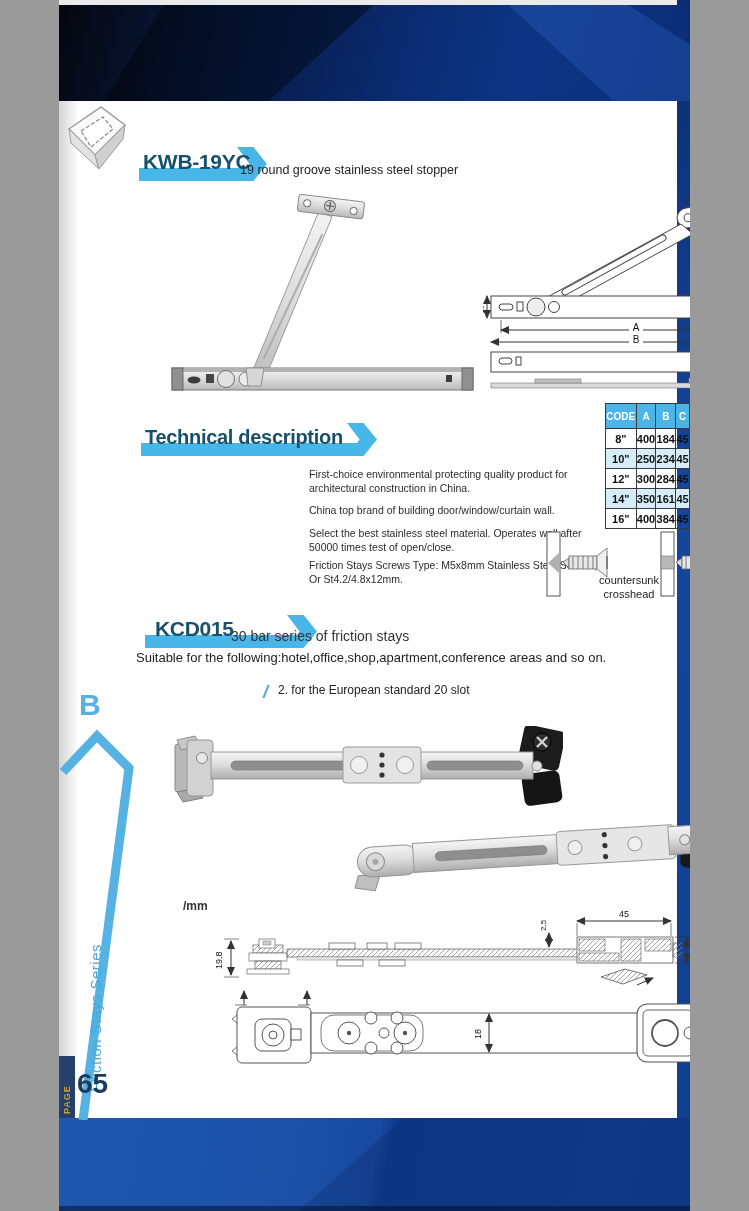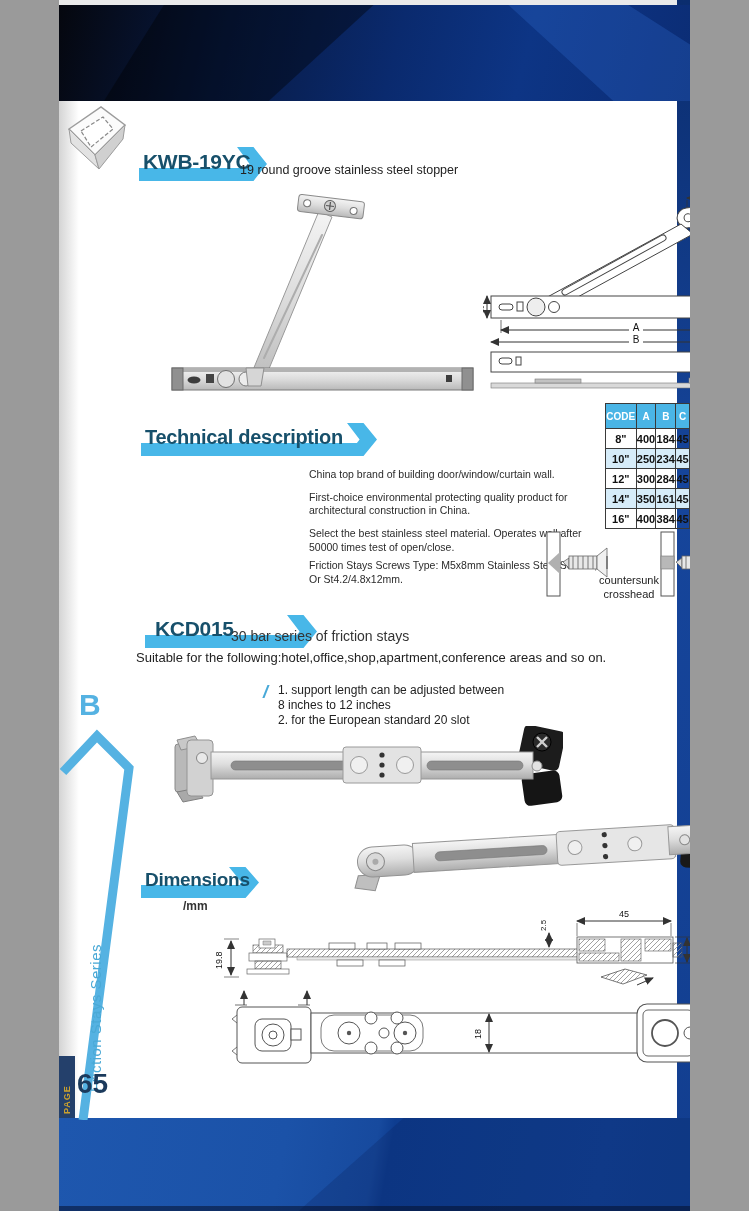--- a/index.html
+++ b/index.html
@@ -161,22 +161,22 @@
     <rect x="262" y="196" width="30" height="3" fill="#bbb" stroke="#777" stroke-width=".6"></rect>
   </svg>
 
   <div class="banner" style="left:82px;top:423px;width:236px;height:33px">
     <div class="bar"></div>
     <div class="tip"></div>
     <span class="txt" style="font-size:20px">Technical description</span>
   </div>
 
   <div class="abs para" style="left:250px;top:468px;width:294px">
+    <p style="margin-bottom:9px">First-choice environmental protecting quality product for architectural construction in China.</p>
     <p style="margin-bottom:9px">China top brand of building door/window/curtain wall.</p>
-    <p style="margin-bottom:9px">First-choice environmental protecting quality product for architectural construction in China.</p>
     <p style="margin-bottom:5px">Select the best stainless steel material. Operates well after 50000 times test of open/close.</p>
     <p>Friction Stays Screws Type: M5x8mm Stainless Steel Screws, Or St4.2/4.8x12mm.</p>
   </div>
 
   <table class="sizes abs" style="left:546px;top:403px">
     <tbody>
         <tr>
       <th class="c0">CODE</th>
       <th class="cn">A</th>
       <th class="cn">B</th>
@@ -252,21 +252,20 @@
   <div class="banner" style="left:86px;top:615px;width:172px;height:33px">
     <div class="bar"></div>
     <div class="tip"></div>
     <span class="txt" style="font-size:21px;left:10px">KCD015</span>
   </div>
   <div class="abs" style="left:172px;top:628px;font-size:14px;color:#333">30 bar series of friction stays</div>
   <div class="abs" style="left:77px;top:650px;font-size:13px;color:#222">Suitable for the following:hotel,office,shop,apartment,conference areas and so on.</div>
 
   <div class="note-slash" style="left:204px;top:682px">/</div>
   <div class="abs" style="left:219px;top:683px;width:228px;font-size:12px;line-height:15px;color:#222">
-    <div>1. support length can be adjusted between 8 inches to 12 inches</div>
     <div>2. for the European standard 20 slot</div>
   </div>
 
   <svg class="abs" style="left:112px;top:726px" width="392" height="86" viewBox="0 0 392 86">
     <defs>
       <linearGradient id="pg1" x1="0" y1="0" x2="0" y2="1">
         <stop offset="0" stop-color="#f5f5f5"></stop>
           <stop offset=".45" stop-color="#dedede"></stop>
           <stop offset="1" stop-color="#adadad"></stop>
       </linearGradient>
@@ -317,25 +316,20 @@
     <rect x="206" y="22" width="118" height="34" rx="4" fill="#e6e6e6" stroke="#999"></rect>
     <circle cx="224" cy="39" r="7" fill="#f0f0f0" stroke="#9a9a9a"></circle>
     <circle cx="284" cy="39" r="7" fill="#f0f0f0" stroke="#9a9a9a"></circle>
     <circle cx="254" cy="28" r="2.6" fill="#333"></circle>
     <circle cx="254" cy="39" r="2.6" fill="#333"></circle>
     <circle cx="254" cy="50" r="2.6" fill="#333"></circle>
     <rect x="318" y="24" width="34" height="28" fill="url(#pg2)" stroke="#979797"></rect>
     <circle cx="334" cy="38" r="5" fill="#e2e2e2" stroke="#8a8a8a"></circle>
   </svg>
 
-  <div class="banner" style="left:82px;top:867px;width:118px;height:31px">
-    <div class="bar"></div>
-    <div class="tip"></div>
-    <span class="txt" style="font-size:19px">Dimensions</span>
-  </div>
   <div class="abs" style="left:124px;top:899px;font-size:12px;font-weight:bold;color:#333">/mm</div>
 
   <svg class="abs" style="left:150px;top:905px" width="495" height="92" viewBox="0 0 495 92">
     <defs>
       <pattern id="h1" patternUnits="userSpaceOnUse" width="5" height="5">
         <path d="M0,5 L5,0" stroke="#8a8a8a" stroke-width=".8"></path>
       </pattern>
       <marker id="ahB" markerWidth="9" markerHeight="8" refX="8" refY="4" orient="auto-start-reverse">
         <path d="M0,0L9,4L0,8z" fill="#333"></path>
       </marker>

